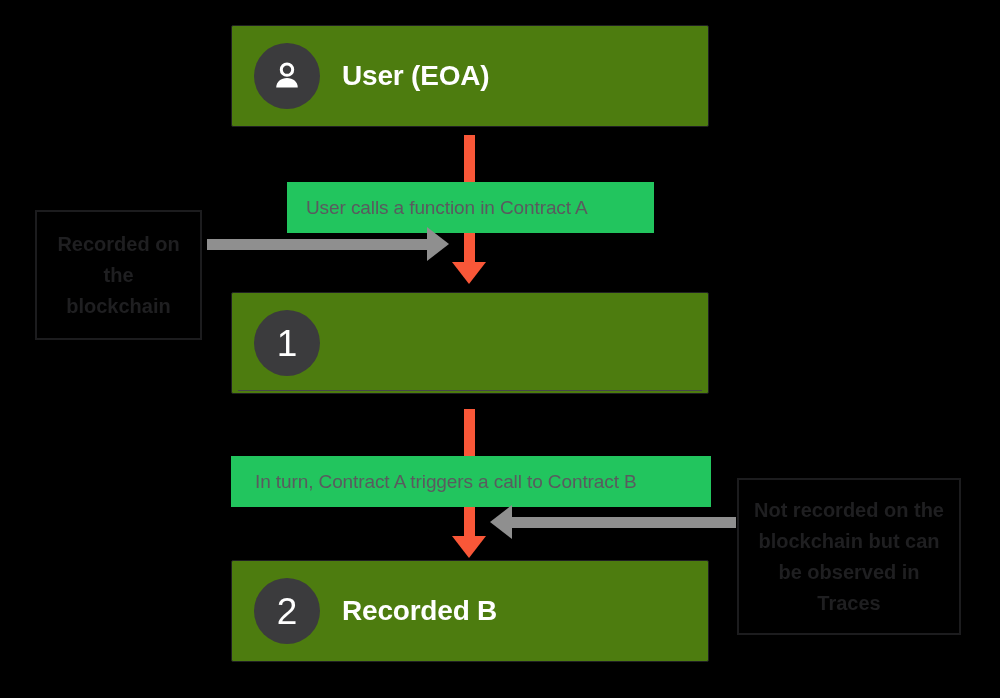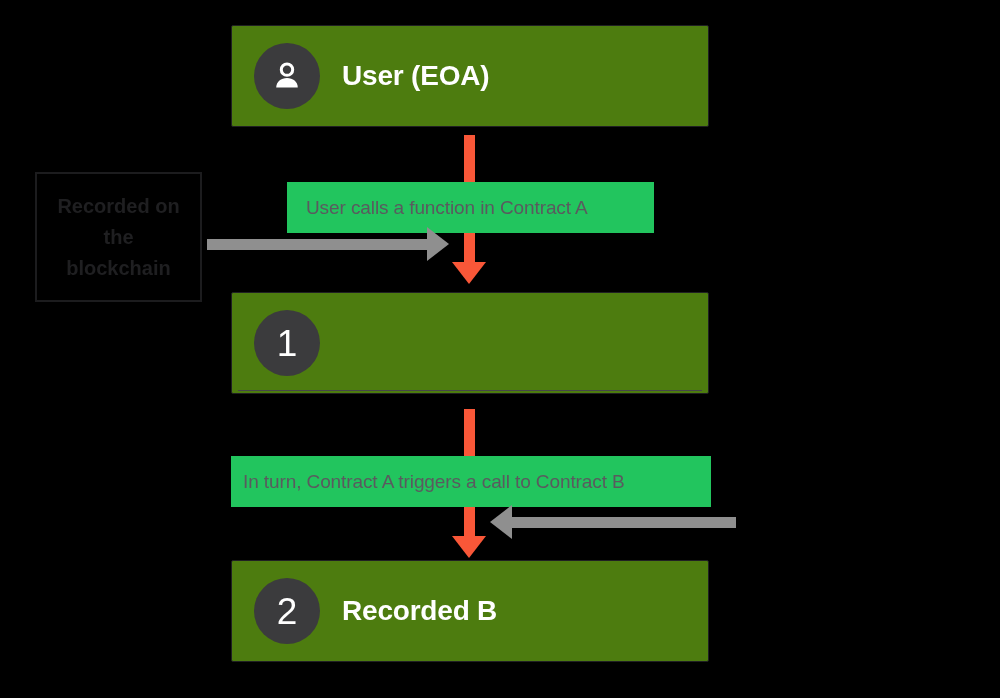--- a/index.html
+++ b/index.html
@@ -95,21 +95,21 @@
     top: 182px;
     width: 367px;
     height: 51px;
     padding-left: 19px;
   }
   #label-2 {
     left: 231px;
     top: 456px;
     width: 480px;
     height: 51px;
-    padding-left: 12px;
+    padding-left: 24px;
   }
 
   
   .orange-seg {
     position: absolute;
     width: 11px;
     background: #f95738;
     z-index: 4;
   }
   .orange-head {
@@ -134,20 +134,21 @@
   .note {
     position: absolute;
     background: #000000;
     border: 2px solid #1c1c1e;
     box-sizing: border-box;
     display: flex;
     align-items: center;
     justify-content: center;
     text-align: center;
     z-index: 7;
+    margin-top: 38px;
   }
   .note-text {
     color: #1f1f21;
     font-size: 20px;
     font-weight: 700;
     line-height: 1.55;
     letter-spacing: 0px;
     padding: 0 14px;
   }
   #note-left {
@@ -230,14 +231,17 @@
 
   <div class="gray-shaft" style="left:207px; top:239px; width:222px;"></div>
   <div class="gray-head right" style="left:427px; top:227px;"></div>
 
   <div class="gray-shaft" style="left:512px; top:517px; width:224px;"></div>
   <div class="gray-head left" style="left:490px; top:505px;"></div>
 
   <div class="note" id="note-left">
     <div class="note-text">Recorded on the blockchain</div>
   </div>
+  <div class="note" id="note-right">
+    <div class="note-text">Not recorded on the blockchain but can be observed in Traces</div>
+  </div>
 
 </div>
 
 </body></html>

